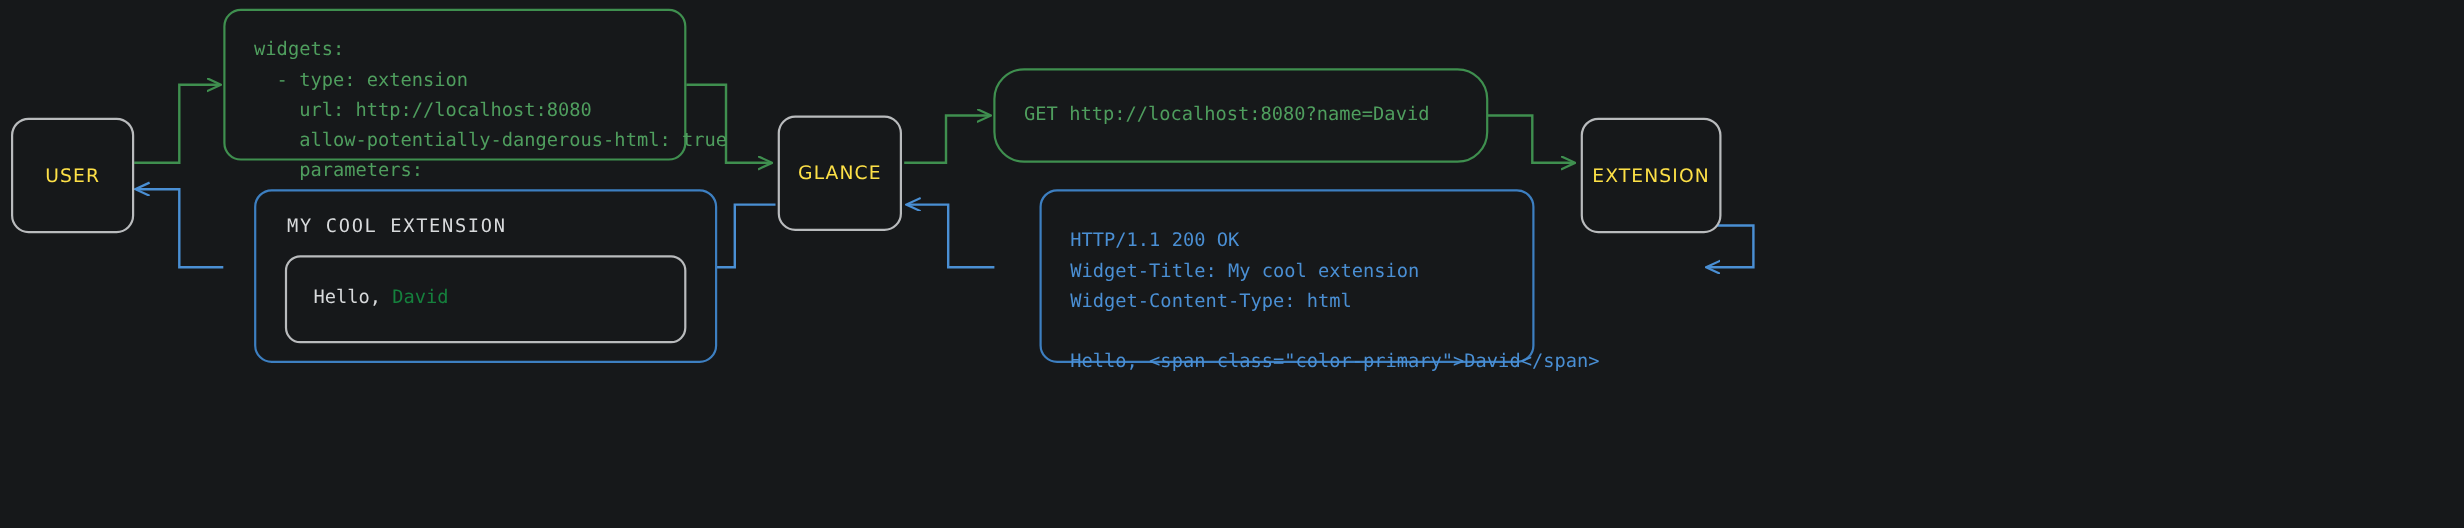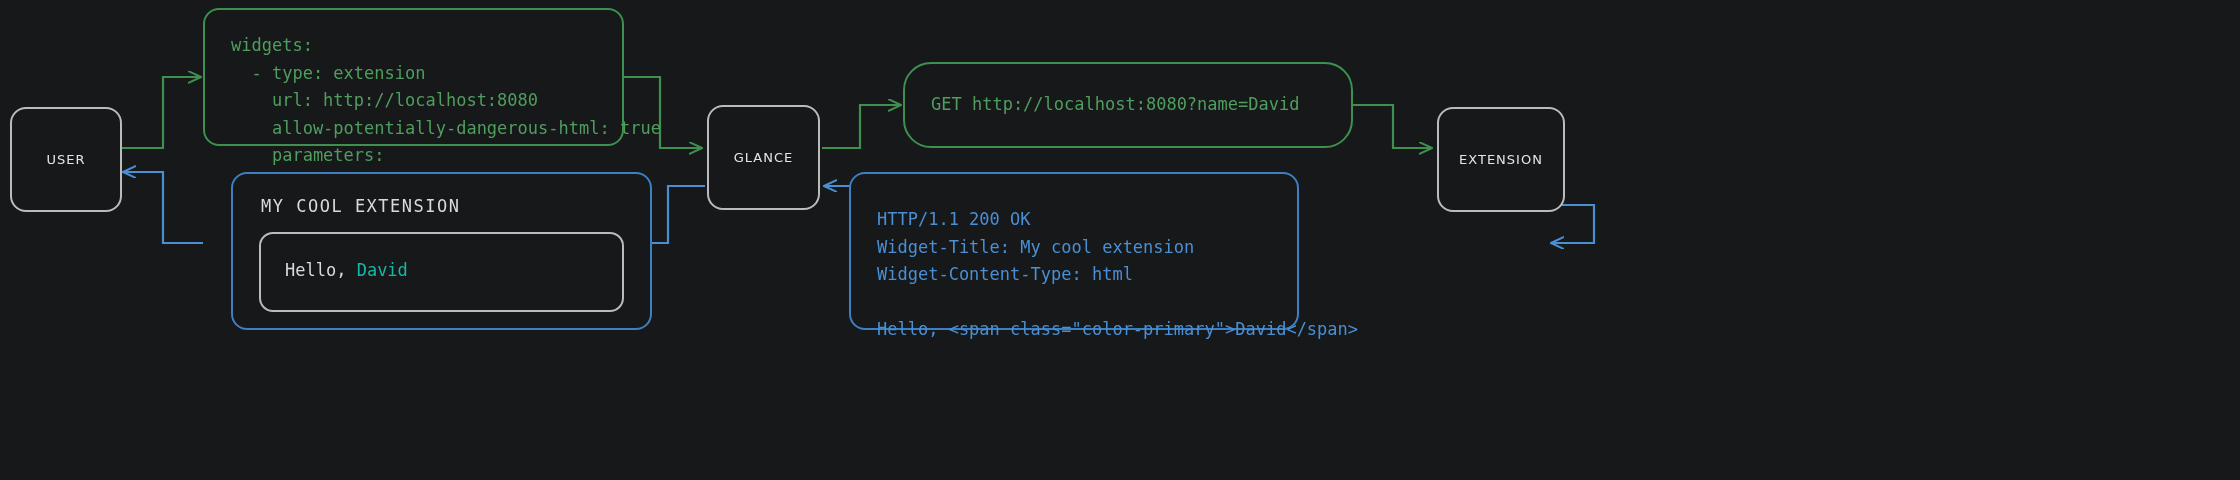--- a/index.html
+++ b/index.html
@@ -3,40 +3,40 @@
 <meta charset="utf-8">
 <style>
   html,body{margin:0;padding:0;background:#16181a;}
   body{width:2240px;height:480px;overflow:hidden;
        font-family:"DejaVu Sans Mono","Liberation Mono",monospace;}
   #canvas{position:relative;width:2240px;height:480px;background:#16181a;}
   svg.edges{position:absolute;left:0;top:0;width:2240px;height:480px;pointer-events:none;}
 
   .node{position:absolute;box-sizing:border-box;border:2px solid #b9bbbd;border-radius:16px;
         background:#16181a;display:flex;align-items:center;justify-content:center;}
-  .node .lbl{color:#e5e5e5;font-size:13px;letter-spacing:1px;
+  .node .lbl{color:#fde047;font-size:17px;letter-spacing:1px;
              font-family:"DejaVu Sans","Liberation Sans",sans-serif;}
 
   .pbox{position:absolute;box-sizing:border-box;border:2px solid;border-radius:16px;
         background:#16181a;padding:22px 26px;}
   .pbox.green{border-color:#3f8f4f;}
   .pbox.blue{border-color:#3d7fc1;}
 
   pre.code{margin:0;white-space:pre;font-size:17px;line-height:1.62;
            font-family:"DejaVu Sans Mono","Liberation Mono",monospace;}
   pre.code.green{color:#4f9e5e;}
   pre.code.blue{color:#4a8fd4;}
 
   .ext-title{color:#d8dadc;font-size:17px;letter-spacing:1.5px;margin:6px 0 0 14px;
              font-family:"DejaVu Sans Mono","Liberation Mono",monospace;}
   .ext-card{box-sizing:border-box;margin:16px 12px 0 12px;border:2px solid #b9bbbd;
             border-radius:14px;padding:26px 24px;min-height:80px;}
   .ext-card .body{font-size:17px;color:#d8dadc;
                   font-family:"DejaVu Sans Mono","Liberation Mono",monospace;}
-  .ext-card .accent{color:#14b8a6;text-align:right;}
+  .ext-card .accent{color:#15803d;text-align:right;}
 </style>
 </head>
 <body>
 
 <div id="canvas">
 
   <svg class="edges" viewBox="0 0 2240 480">
     <defs>
       <marker id="ag" markerWidth="14" markerHeight="14" refX="12" refY="6" orient="auto" markerUnits="userSpaceOnUse">
         <path d="M0,0 L13,6 L0,12" fill="none" stroke="#3f8f4f" stroke-width="2"></path>
@@ -79,21 +79,21 @@
     url: http://localhost:8080
     allow-potentially-dangerous-html: true
     parameters:
       name: David</pre>
   </div>
 
   <div class="pbox green" style="left:903px;top:62px;width:450px;height:86px;display:flex;align-items:center;border-radius:28px;">
     <pre class="code green">GET http://localhost:8080?name=David</pre>
   </div>
 
-  <div class="pbox blue" style="left:849px;top:172px;width:450px;height:158px;padding-top:32px;">
+  <div class="pbox blue" style="left:945px;top:172px;width:450px;height:158px;padding-top:32px;">
     <pre class="code blue">HTTP/1.1 200 OK
 Widget-Title: My cool extension
 Widget-Content-Type: html
 
 Hello, &lt;span class="color-primary"&gt;David&lt;/span&gt;</pre>
   </div>
 
   <div class="pbox blue" style="left:203px;top:172px;width:421px;height:158px;padding:16px 14px;margin-left:28px;">
     <div class="ext-title">MY COOL EXTENSION</div>
     <div class="ext-card">

